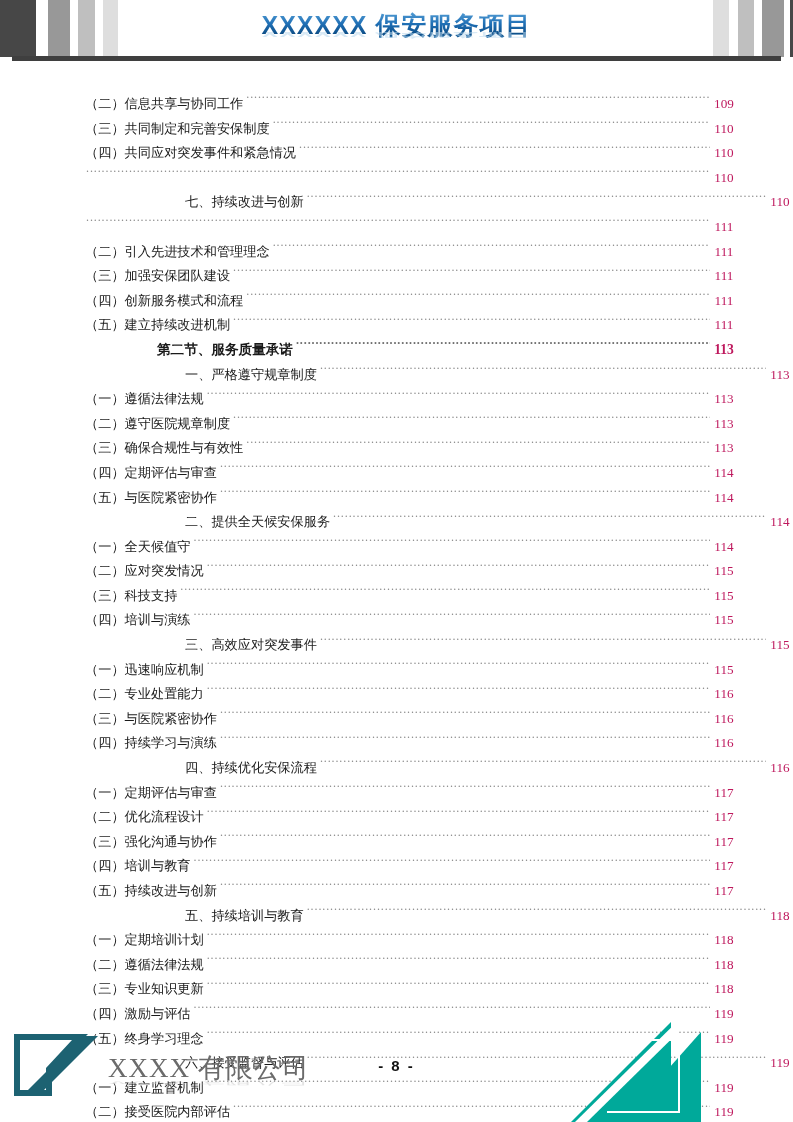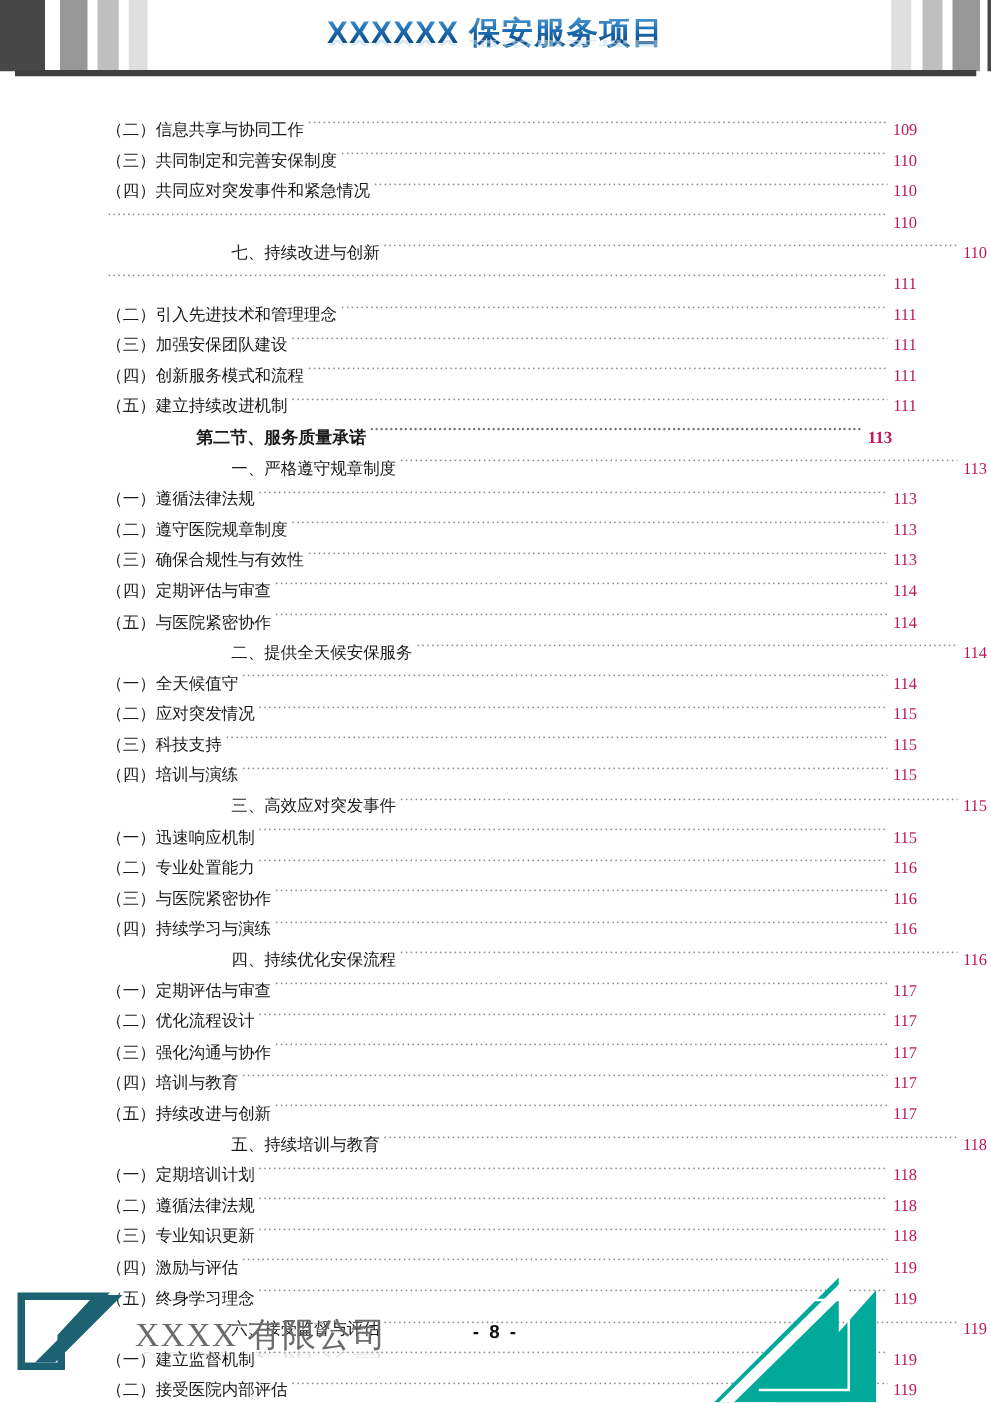--- a/index.html
+++ b/index.html
@@ -115,21 +115,21 @@
   }
   .toc-row .pageno {
     flex: 0 0 auto;
     text-align: center;
     min-width: 26px;
     color: #be185d;
     font-size: 13.2px;
   }
 
   
-  .lvl-1 { padding-left: 157px; padding-right: 76px; font-weight: bold; font-size: 13.6px; }
+  .lvl-1 { padding-left: 157px; padding-right: 56px; font-weight: bold; font-size: 13.6px; }
   .lvl-1 .pageno { font-weight: bold; font-size: 13.6px; }
   .lvl-1 .leader::before { color: #6e6e6e; }
   .lvl-2 { padding-left: 185px; }
   .lvl-3 { padding-left: 85px; padding-right: 56px; }
 
   
   .page-footer {
     position: absolute;
     left: 0;
     bottom: 0;

